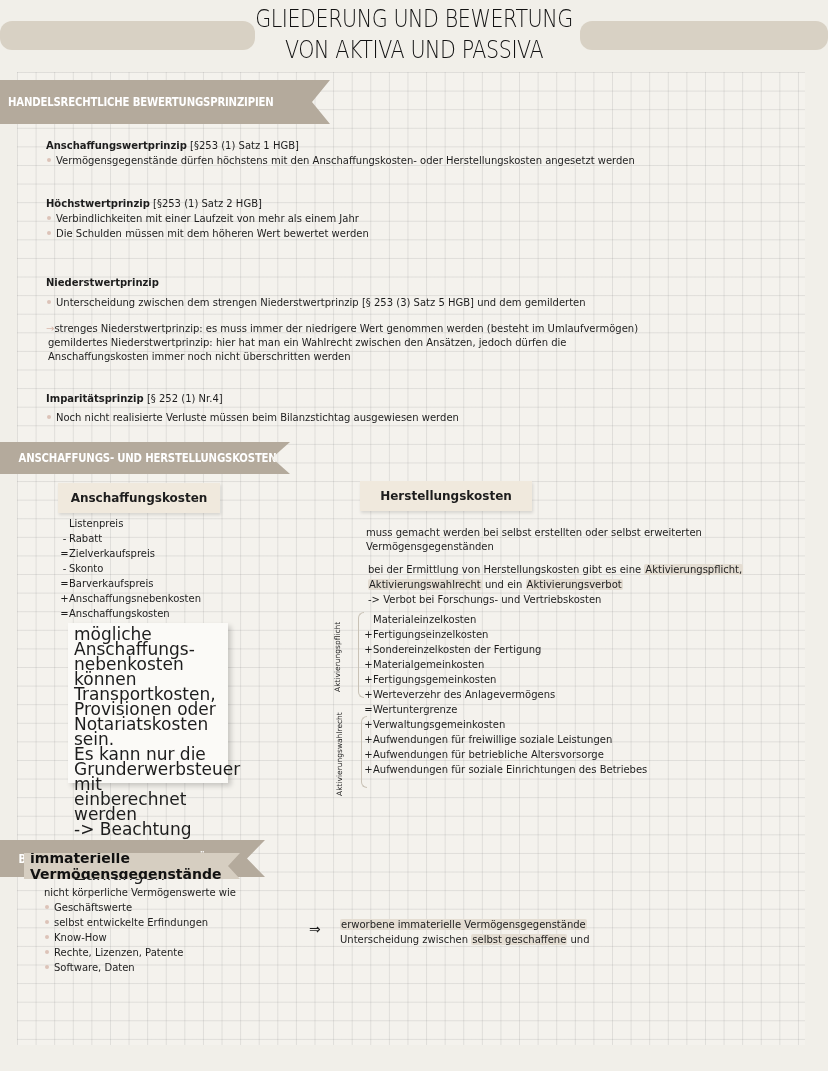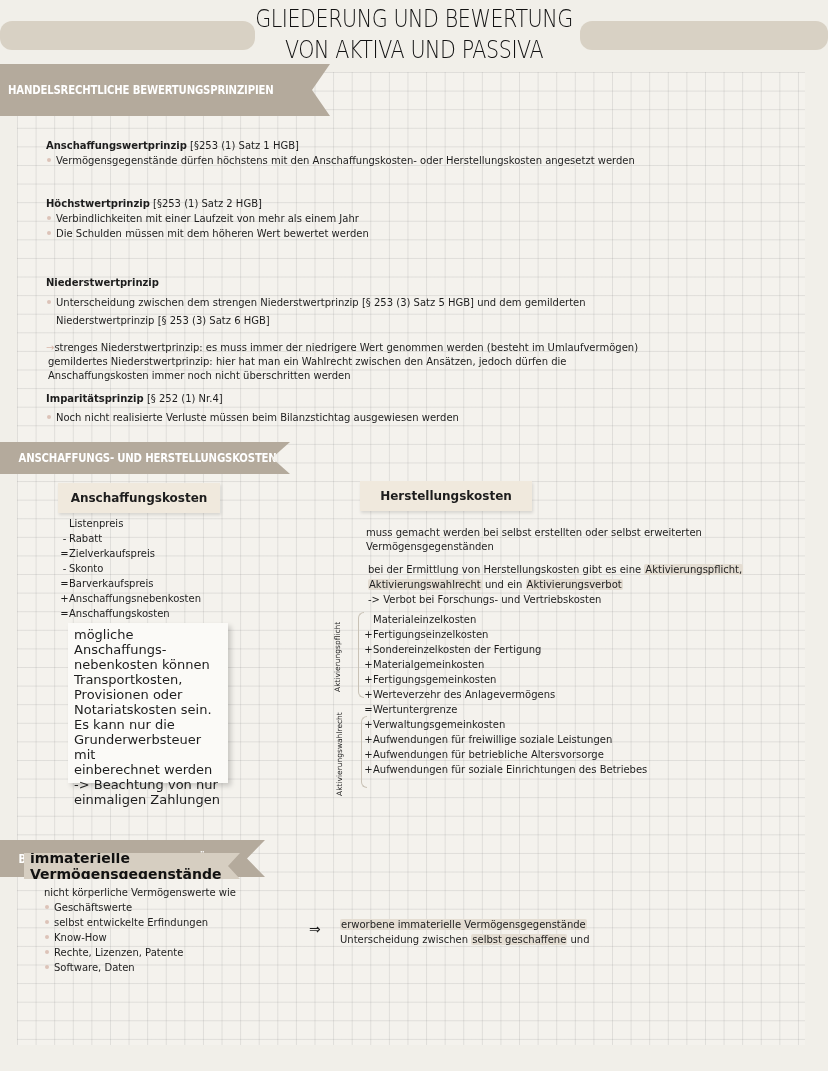--- a/index.html
+++ b/index.html
@@ -43,21 +43,21 @@
   .txt { position: absolute; font-size: 10px; line-height: 15px; white-space: nowrap; }
   .txt b { font-weight: bold; }
   .ref { font-weight: normal; }
   .dot { display: inline-block; width: 4px; height: 4px; border-radius: 50%; background: #dcc3b8; margin: 0 5px 2px 1px; vertical-align: middle; }
   .cardlabel {
     position: absolute; background: #f0e9dd; box-shadow: 1px 2px 3px rgba(0,0,0,0.12);
     font-weight: bold; font-size: 12px; display:flex; align-items:center; justify-content:center;
   }
   .note {
     position: absolute; background: #fbfaf7; box-shadow: 3px 3px 5px rgba(0,0,0,0.18);
-    padding: 4px 6px; font-size: 13px; line-height: 15px;
+    padding: 4px 6px; font-size: 17px; line-height: 15px;
   }
   .hl { background: #e4ddd2; border-radius: 2px; padding: 0 1px; }
   .vlabel {
     position: absolute; font-size: 7.5px; transform: rotate(-90deg); transform-origin: left top; white-space: nowrap; color:#222;
   }
   .brace {
     position: absolute; border: 1.5px solid #c9c2b6; border-right: none; border-radius: 6px 0 0 6px; width: 6px;
   }
   .list { list-style: none; }
   .list li { white-space: nowrap; }
@@ -68,39 +68,38 @@
 
 <div class="grid"></div>
 
 <div class="title-bar" style="left:0; width:255px;"></div>
 <div class="title-bar" style="left:580px; width:248px;"></div>
 <div class="title">
   <div>GLIEDERUNG UND BEWERTUNG</div>
   <div>VON AKTIVA UND PASSIVA</div>
 </div>
 
-<div class="banner" style="top:64px; height:52px; width:330px;">
+<div class="banner" style="top:80px; height:44px; width:330px;">
   <span>Handelsrechtliche Bewertungsprinzipien</span>
 </div>
 
 <div class="txt" style="left:46px; top:138px;">
   <div><b>Anschaffungswertprinzip</b> <span class="ref">[§253 (1) Satz 1 HGB]</span></div>
   <div><span class="dot"></span><span>Vermögensgegenstände dürfen höchstens mit den Anschaffungskosten- oder Herstellungskosten angesetzt werden</span></div>
 </div>
 
 <div class="txt" style="left:46px; top:196px;">
   <div><b>Höchstwertprinzip</b> <span class="ref">[§253 (1) Satz 2 HGB]</span></div>
   <div><span class="dot"></span><span>Verbindlichkeiten mit einer Laufzeit von mehr als einem Jahr</span></div>
   <div><span class="dot"></span><span>Die Schulden müssen mit dem höheren Wert bewertet werden</span></div>
 </div>
 
 <div class="txt" style="left:46px; top:275px; line-height:15.5px;">
   <div style="margin-bottom:4px;"><b>Niederstwertprinzip</b></div>
   <div><span class="dot"></span><span>Unterscheidung zwischen dem strengen Niederstwertprinzip [§ 253 (3) Satz 5 HGB] und dem gemilderten</span></div>
-  <div style="padding-left:10px; margin-top:3px;">Niederstwertprinzip [§ 253 (3) Satz 6 HGB]</div>
   <div style="margin-top:12px; line-height:14px;">
     <div><span style="color:#d9b7aa;">→</span><span>strenges Niederstwertprinzip: es muss immer der niedrigere Wert genommen werden (besteht im Umlaufvermögen)</span></div>
     <div style="padding-left:2px;">gemildertes Niederstwertprinzip: hier hat man ein Wahlrecht zwischen den Ansätzen, jedoch dürfen die</div>
     <div style="padding-left:2px;">Anschaffungskosten immer noch nicht überschritten werden</div>
   </div>
 </div>
 
 <div class="txt" style="left:46px; top:391px;">
   <div><b>Imparitätsprinzip</b> <span class="ref">[§ 252 (1) Nr.4]</span></div>
   <div style="margin-top:4px;"><span class="dot"></span><span>Noch nicht realisierte Verluste müssen beim Bilanzstichtag ausgewiesen werden</span></div>

